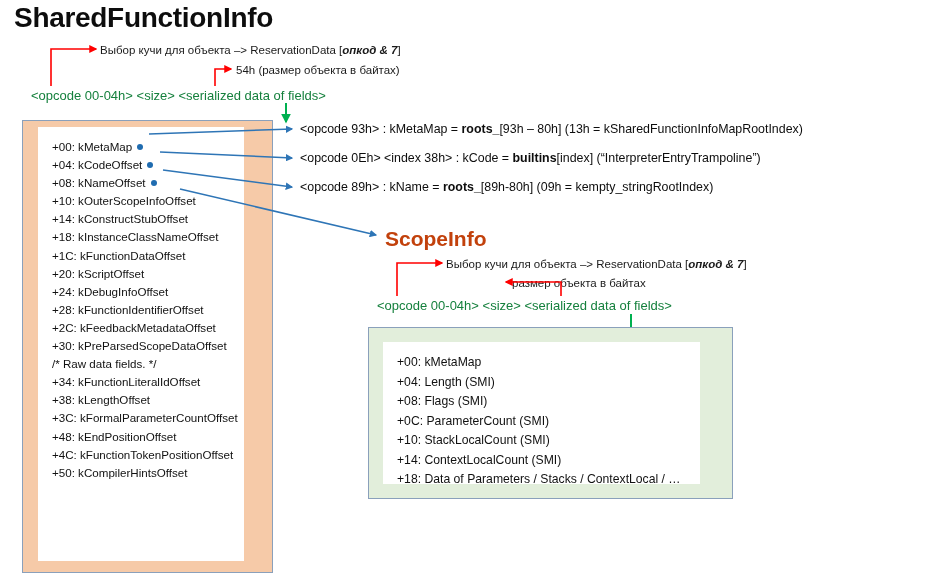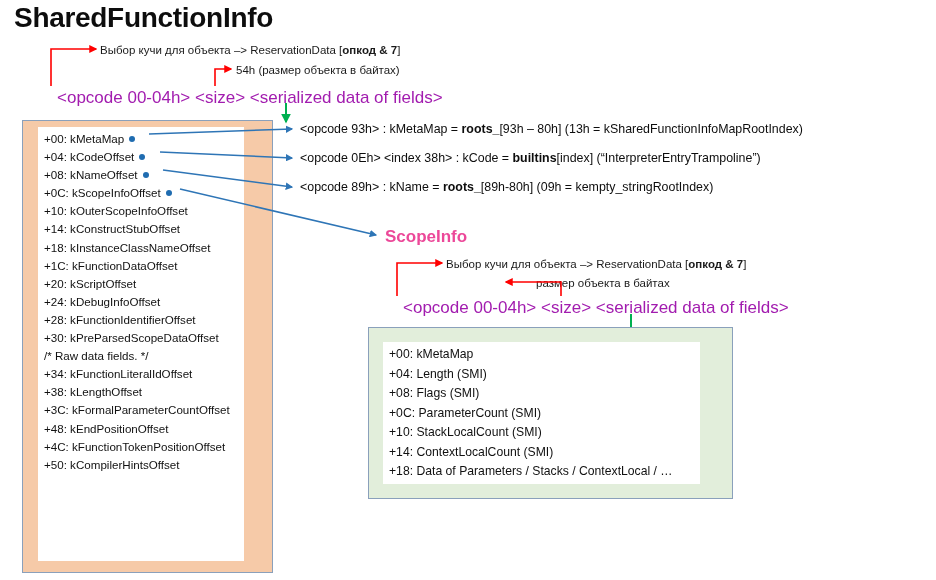--- a/index.html
+++ b/index.html
@@ -23,41 +23,40 @@
     left: 14px; top: 2px;
     font-size: 28px;
     font-weight: bold;
     letter-spacing: -0.3px;
     color: #0d0d0d;
     white-space: nowrap;
     text-align: right;
   }
   #scopeinfo-title {
     left: 385px; top: 227px;
-    font-size: 17px;
+    font-size: 21px;
     font-weight: bold;
-    color: #ec4899;
+    color: #c2410c;
     white-space: nowrap;
   }
 
   
   .annot {
     font-size: 11.5px;
     color: #1a1a1a;
     white-space: nowrap;
     line-height: 1.1;
   }
-  .annot b { font-weight: bold; }
+  .annot b { font-weight: bold; font-style: italic; }
 
   
   .opcode-header {
-    font-size: 17px;
-    color: #a21caf;
-    white-space: nowrap;
-    margin-left: 26px;
+    font-size: 13px;
+    color: #15803d;
+    white-space: nowrap;
   }
 
   
   .outer-box {
     border: 1px solid #8aa0bb;
     box-sizing: border-box;
   }
   #sfi-box {
     left: 22px; top: 120px;
     width: 251px; height: 453px;
@@ -79,21 +78,21 @@
   #scopeinfo-inner {
     left: 14px; top: 14px;
     width: 317px; height: 142px;
   }
 
   
   .field-list {
     position: absolute;
     left: 6px;
     top: 3px;
-    margin: 0;
+    margin: 8px;
     padding: 0;
     list-style: none;
   }
   .field-list li {
     font-size: 11.6px;
     line-height: 18.1px;
     color: #111111;
     white-space: nowrap;
     position: relative;
   }
@@ -143,28 +142,28 @@
 </div>
 
 <div class="abs opcode-header" style="left:31px; top:88px;">&lt;opcode 00-04h&gt; &lt;size&gt; &lt;serialized data of fields&gt;</div>
 
 <div class="abs outer-box" id="sfi-box">
   <div class="inner-panel" id="sfi-inner">
     <ul class="field-list" id="sfi-fields">
         <li><span>+00: </span><span>kMetaMap</span><span class="field-dot"></span></li>
         <li><span>+04: </span><span>kCodeOffset</span><span class="field-dot"></span></li>
         <li><span>+08: </span><span>kNameOffset</span><span class="field-dot"></span></li>
-        <li><span>+0C: </span><span>kScopeInfoOffset</span><span class="field-dot"></span></li>
         <li><span>+10: </span><span>kOuterScopeInfoOffset</span></li>
         <li><span>+14: </span><span>kConstructStubOffset</span></li>
         <li><span>+18: </span><span>kInstanceClassNameOffset</span></li>
         <li><span>+1C: </span><span>kFunctionDataOffset</span></li>
         <li><span>+20: </span><span>kScriptOffset</span></li>
         <li><span>+24: </span><span>kDebugInfoOffset</span></li>
         <li><span>+28: </span><span>kFunctionIdentifierOffset</span></li>
+        <li><span>+2C: </span><span>kFeedbackMetadataOffset</span></li>
         <li><span>+30: </span><span>kPreParsedScopeDataOffset</span></li>
         <li><span>/* Raw data fields. */</span></li>
         <li><span>+34: </span><span>kFunctionLiteralIdOffset</span></li>
         <li><span>+38: </span><span>kLengthOffset</span></li>
         <li><span>+3C: </span><span>kFormalParameterCountOffset</span></li>
         <li><span>+48: </span><span>kEndPositionOffset</span></li>
         <li><span>+4C: </span><span>kFunctionTokenPositionOffset</span></li>
         <li><span>+50: </span><span>kCompilerHintsOffset</span></li>
       </ul>
   </div>
@@ -181,21 +180,21 @@
 <div class="abs note" style="left:300px; top:180px;">
   <span>&lt;opcode 89h&gt; : kName = </span><b>roots_</b><span>[89h-80h] (09h = kempty_stringRootIndex)</span>
 </div>
 
 <div class="abs" id="scopeinfo-title">ScopeInfo</div>
 
 <div class="abs annot" style="left:446px; top:258px;">
   <span>Выбор кучи для объекта –&gt; ReservationData [</span><b>опкод &amp; 7</b><span>]</span>
 </div>
 
-<div class="abs annot" style="left:512px; top:277px;padding-left:24px;">
+<div class="abs annot" style="left:512px; top:277px;">
   <span>размер объекта в байтах</span>
 </div>
 
 <div class="abs opcode-header" style="left:377px; top:298px;">&lt;opcode 00-04h&gt; &lt;size&gt; &lt;serialized data of fields&gt;</div>
 
 <div class="abs outer-box" id="scopeinfo-box">
   <div class="inner-panel" id="scopeinfo-inner">
     <ul class="field-list" id="scopeinfo-fields">
         <li><span>+00: </span><span>kMetaMap</span></li>
         <li><span>+04: </span><span>Length (SMI)</span></li>

